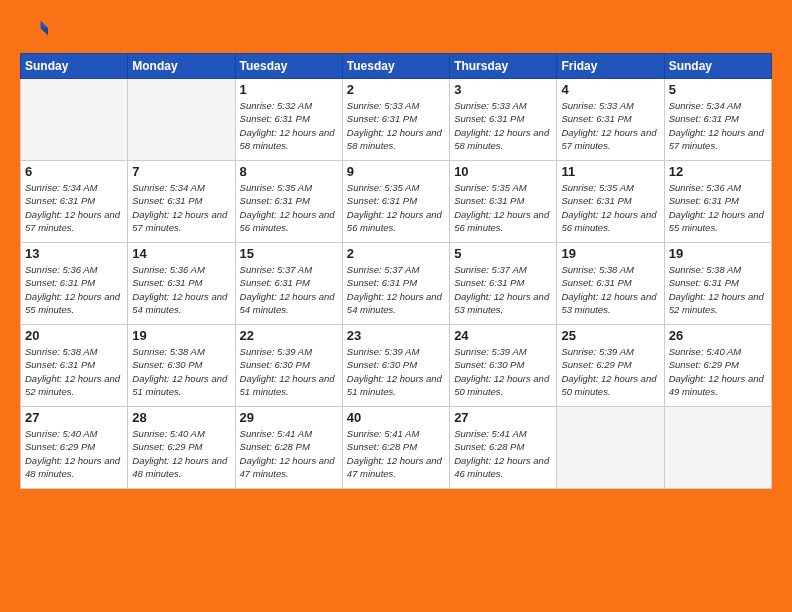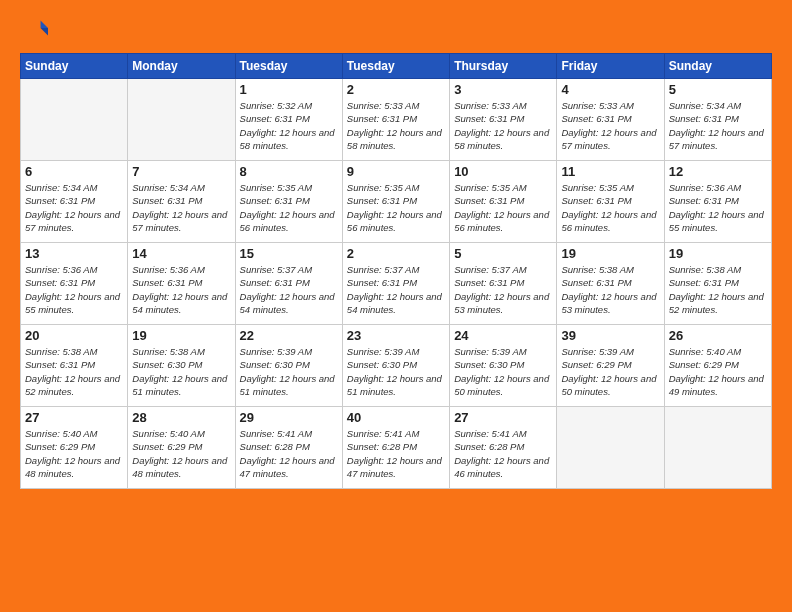--- a/index.html
+++ b/index.html
@@ -231,21 +231,21 @@
           </td>
           <td>
             <div class="day-num">23</div>
             <div class="day-info">Sunrise: 5:39 AM<br>Sunset: 6:30 PM<br>Daylight: 12 hours and 51 minutes.</div>
           </td>
           <td>
             <div class="day-num">24</div>
             <div class="day-info">Sunrise: 5:39 AM<br>Sunset: 6:30 PM<br>Daylight: 12 hours and 50 minutes.</div>
           </td>
           <td>
-            <div class="day-num">39</div>
+            <div class="day-num">25</div>
             <div class="day-info">Sunrise: 5:39 AM<br>Sunset: 6:29 PM<br>Daylight: 12 hours and 50 minutes.</div>
           </td>
           <td>
             <div class="day-num">26</div>
             <div class="day-info">Sunrise: 5:40 AM<br>Sunset: 6:29 PM<br>Daylight: 12 hours and 49 minutes.</div>
           </td>
         </tr>
         <tr>
           <td>
             <div class="day-num">27</div>

